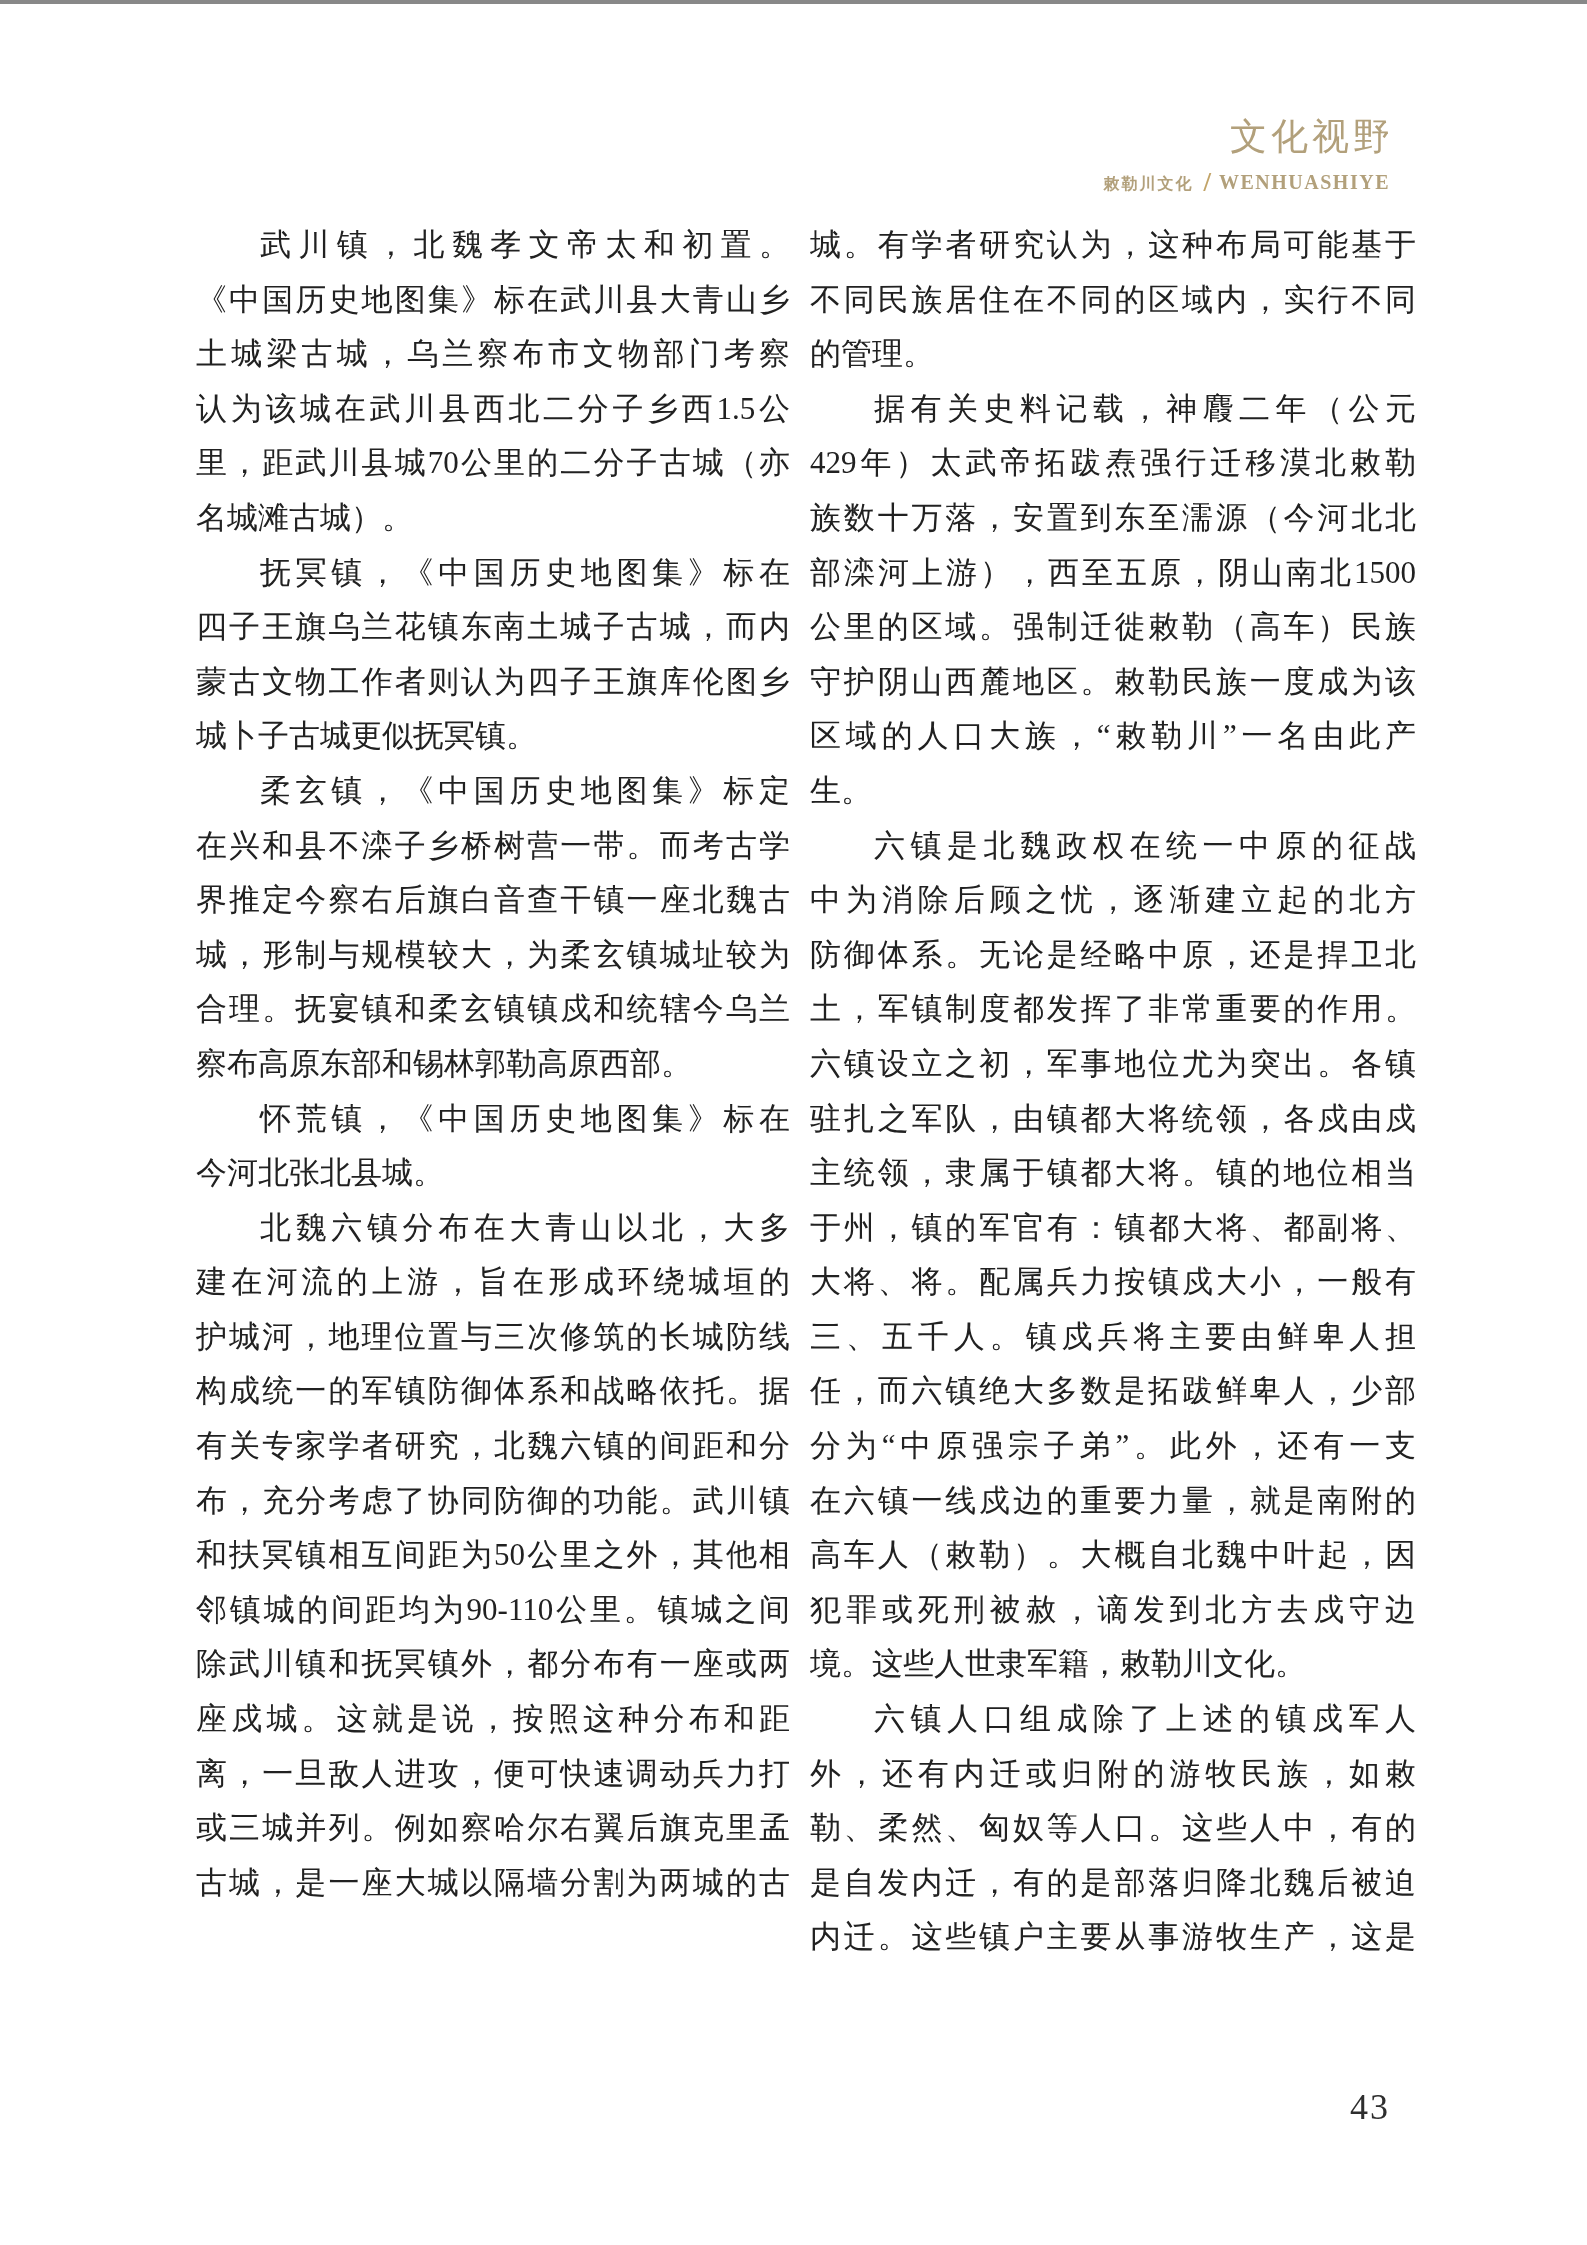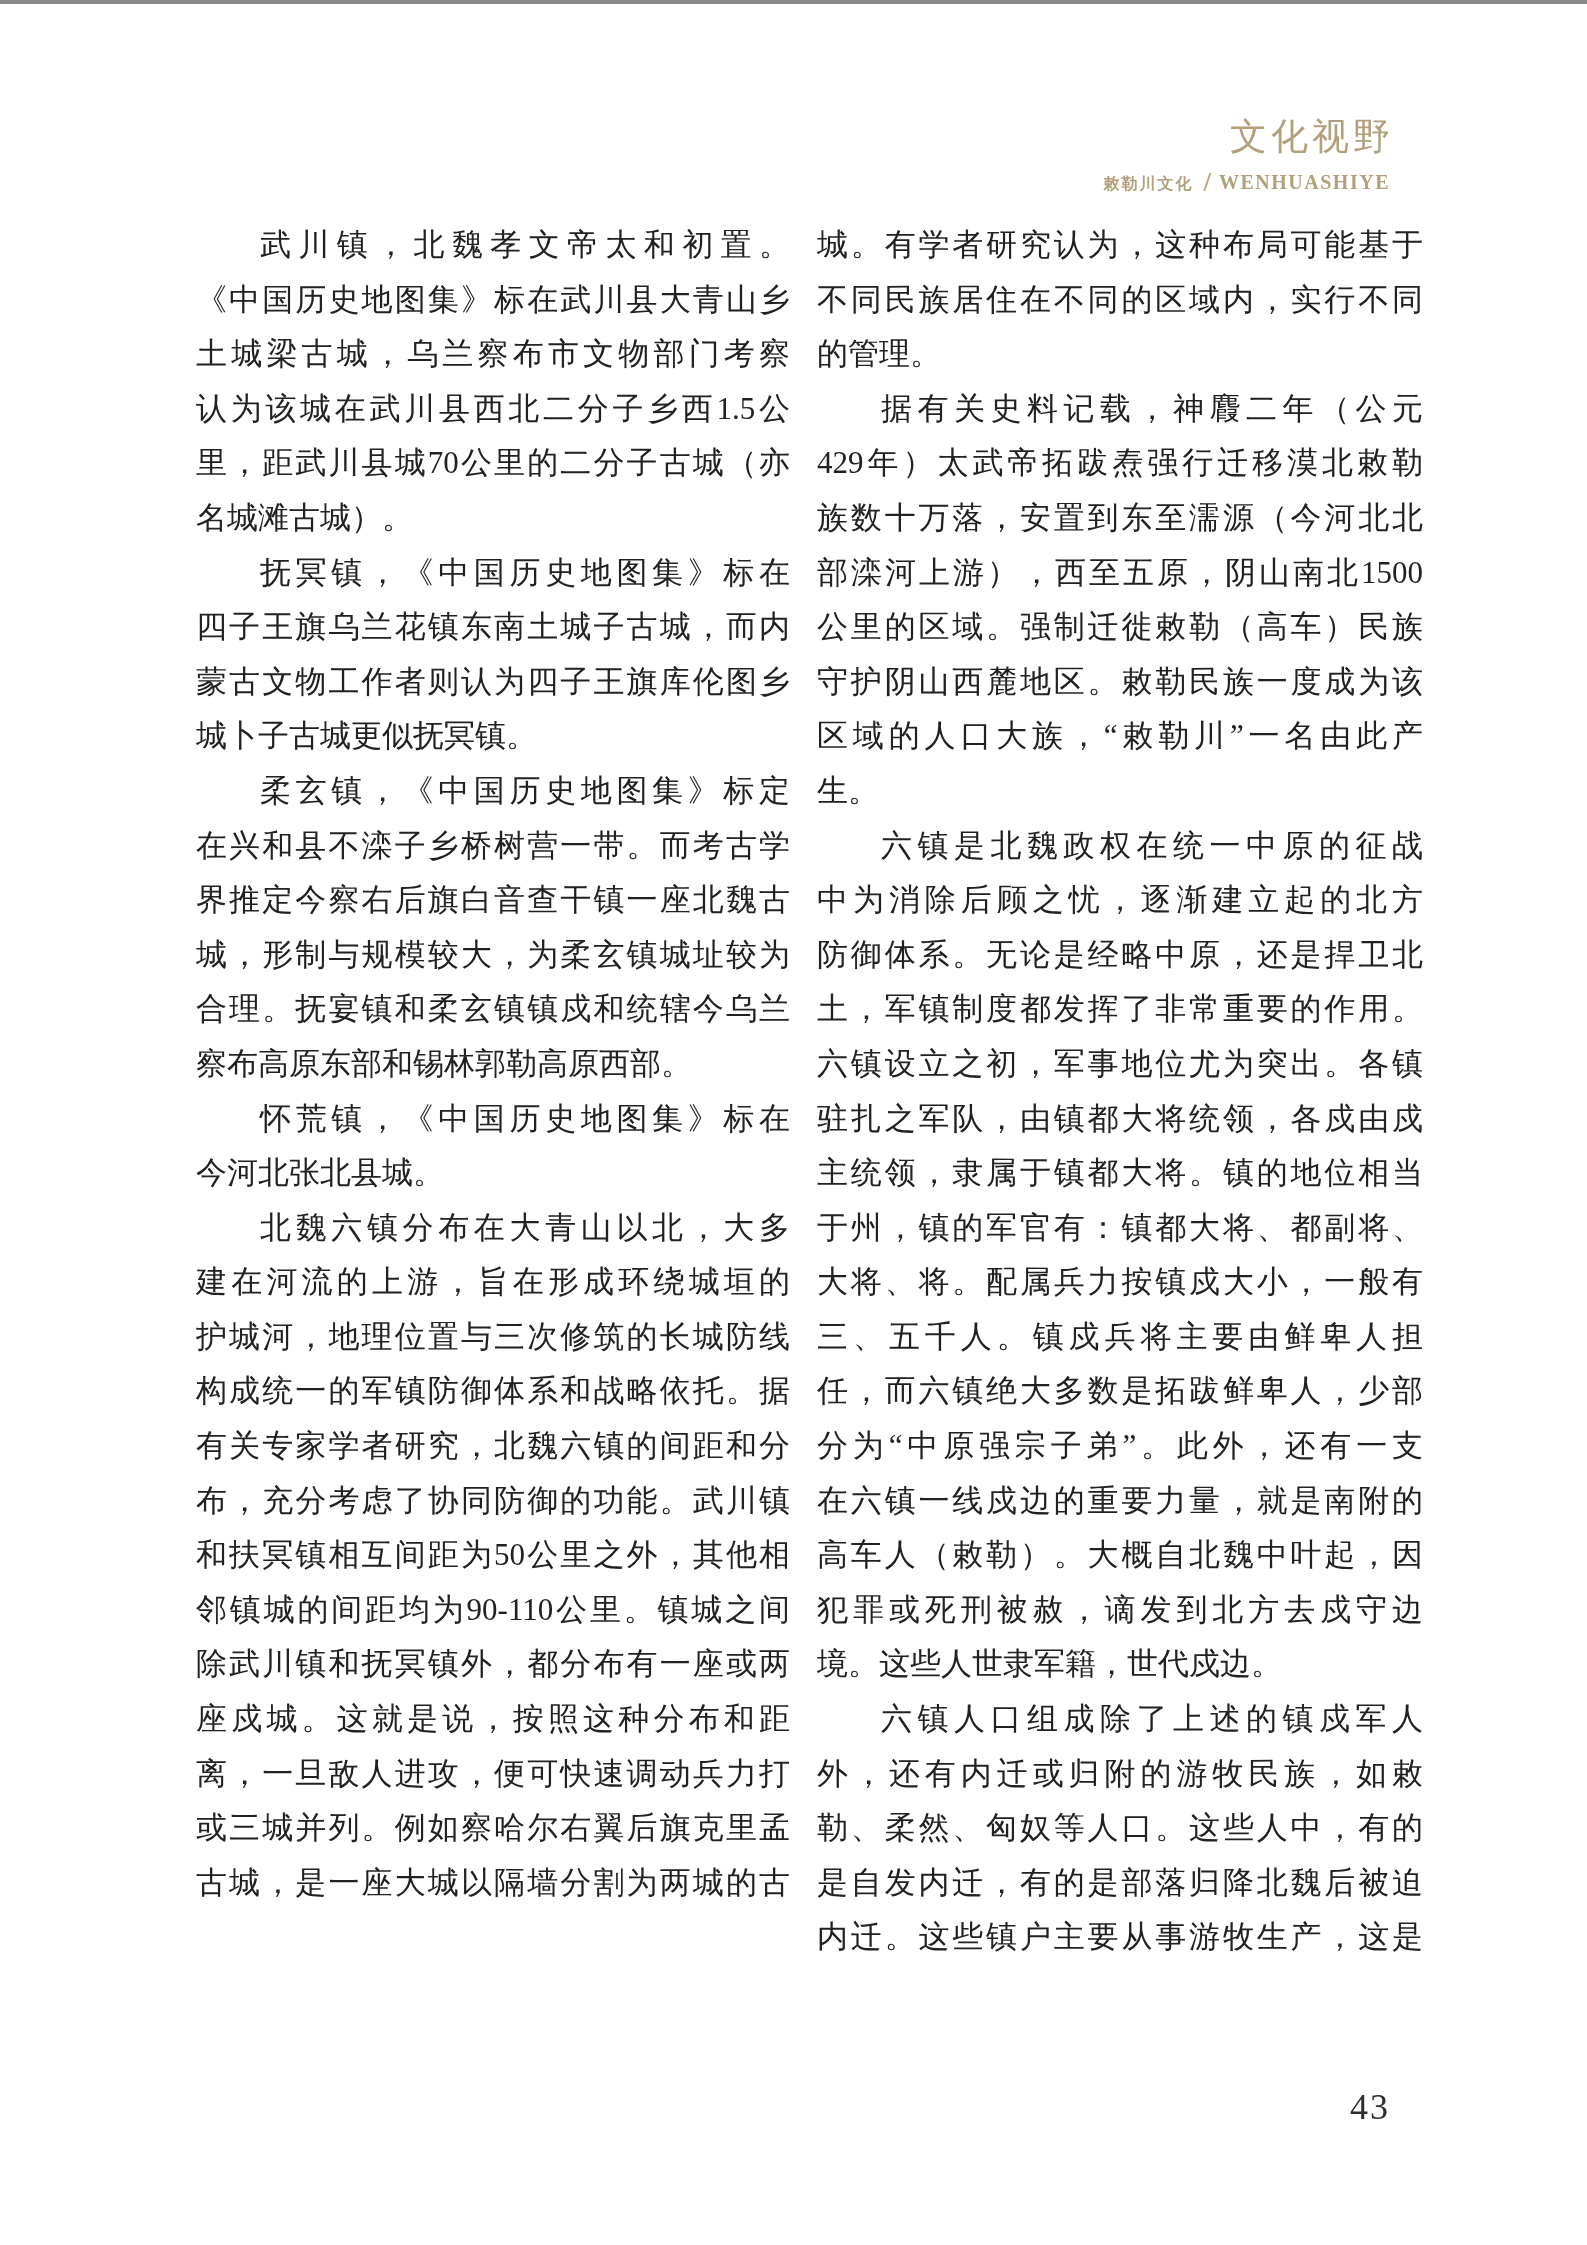--- a/index.html
+++ b/index.html
@@ -48,21 +48,21 @@
   }
   .hdr-sub .en{
     font-size:20px;font-weight:bold;letter-spacing:1.5px;
     color:var(--accent);
   }
   
   .columns{
     position:absolute;left:196px;top:214px;
     width:1227px;
     display:flex;
-    gap:27px;
+    gap:20px;
   }
   .col{flex:0 0 auto;}
   .col-left{width:594px;}
   .col-right{width:606px;font-family:Liberation Serif, serif;}
   .line{
     height:54.6px;line-height:54.6px;
     font-size:31px;
     color:var(--ink);
     text-align:justify;
     text-align-last:justify;
@@ -147,21 +147,21 @@
         <div class="line">驻扎之军队，由镇都大将统领，各戍由戍</div>
         <div class="line">主统领，隶属于镇都大将。镇的地位相当</div>
         <div class="line">于州，镇的军官有：镇都大将、都副将、</div>
         <div class="line">大将、将。配属兵力按镇戍大小，一般有</div>
         <div class="line">三、五千人。镇戍兵将主要由鲜卑人担</div>
         <div class="line">任，而六镇绝大多数是拓跋鲜卑人，少部</div>
         <div class="line">分为“中原强宗子弟”。此外，还有一支</div>
         <div class="line">在六镇一线戍边的重要力量，就是南附的</div>
         <div class="line">高车人（敕勒）。大概自北魏中叶起，因</div>
         <div class="line">犯罪或死刑被赦，谪发到北方去戍守边</div>
-        <div class="line end">境。这些人世隶军籍，世代戍边。</div>
+        <div class="line end">境。这些人世隶军籍，敕勒川文化。</div>
         <div class="line indent">六镇人口组成除了上述的镇戍军人</div>
         <div class="line">外，还有内迁或归附的游牧民族，如敕</div>
         <div class="line">勒、柔然、匈奴等人口。这些人中，有的</div>
         <div class="line">是自发内迁，有的是部落归降北魏后被迫</div>
         <div class="line">内迁。这些镇户主要从事游牧生产，这是</div>
       </section>
   </div>
 
   <div class="pagenum">43</div>
 

